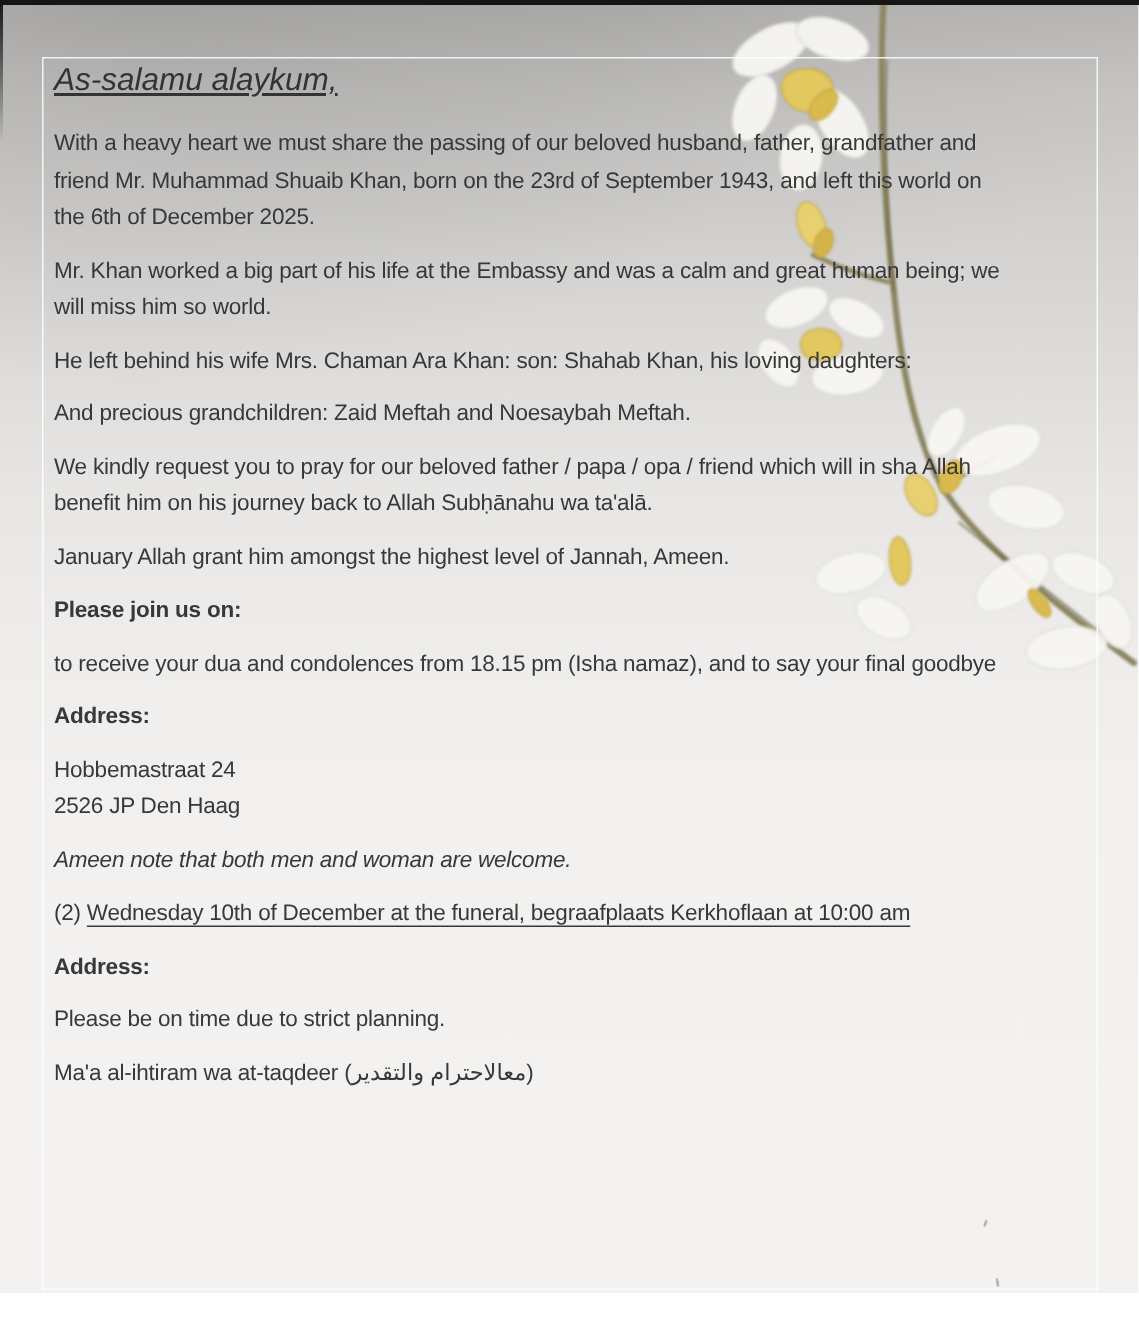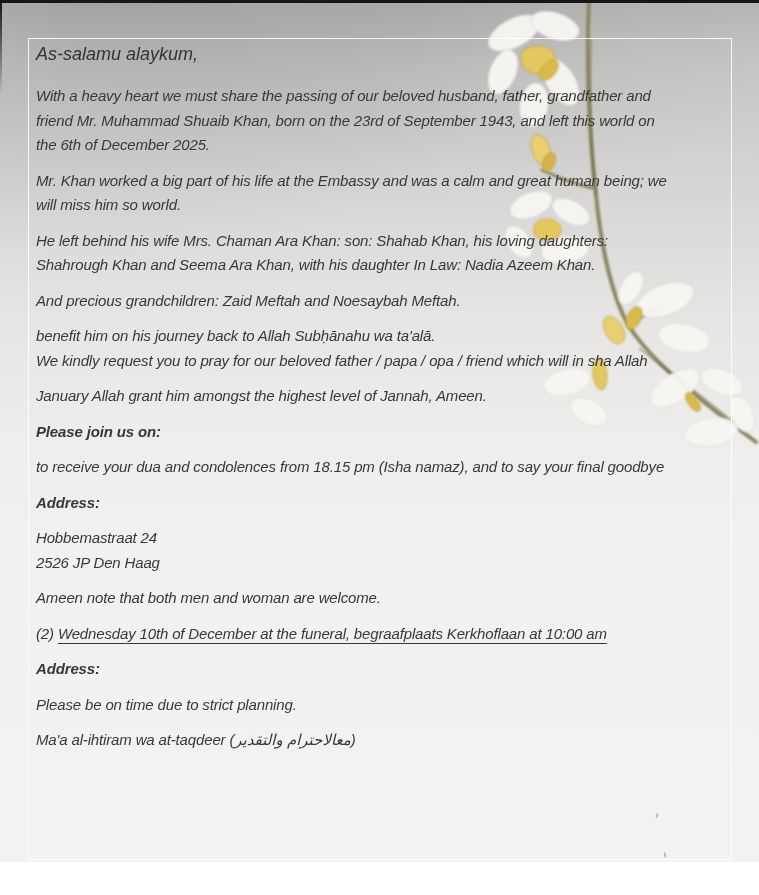--- a/index.html
+++ b/index.html
@@ -77,29 +77,30 @@
   .content {
     position: absolute;
     left: 36px; top: 40px;
     width: 700px;
     z-index: 3;
     font-size: 15px;
     line-height: 24.5px;
     letter-spacing: -0.15px;
   }
   .heading {
-    font-size: 18px;
+    font-size: 21px;
     font-weight: normal;
     font-style: italic;
     line-height: 28px;
     letter-spacing: 0;
     margin: 0 0 16px 0;
     color: #333333;
-  }
-  .para { margin: 0 0 11px 0; font-style: italic; }
+    text-decoration: underline;
+  }
+  .para { margin: 0 0 11px 0; }
   .line { display: block; white-space: nowrap; }
   .b { font-weight: bold; }
   .i { font-style: italic; }
   .u {
     text-decoration: underline;
     text-underline-offset: 3.5px;
     text-decoration-thickness: 1px;
   }
 </style>
 </head>
@@ -183,30 +184,29 @@
       <span class="line">the 6th of December 2025.</span>
     </p>
 
     <p class="para">
       <span class="line">Mr. Khan worked a big part of his life at the Embassy and was a calm and great human being; we</span>
       <span class="line">will miss him so world.</span>
     </p>
 
     <p class="para">
       <span class="line">He left behind his wife Mrs. Chaman Ara Khan: son: Shahab Khan, his loving daughters:</span>
-      <span class="line">Shahrough Khan and Seema Ara Khan, with his daughter In Law: Nadia Azeem Khan.</span>
     </p>
 
     <p class="para">
       <span class="line">And precious grandchildren: Zaid Meftah and Noesaybah Meftah.</span>
     </p>
 
     <p class="para">
+      <span class="line">We kindly request you to pray for our beloved father / papa / opa / friend which will in sha Allah</span>
       <span class="line">benefit him on his journey back to Allah Subḥānahu wa ta'alā.</span>
-      <span class="line">We kindly request you to pray for our beloved father / papa / opa / friend which will in sha Allah</span>
     </p>
 
     <p class="para">
       <span class="line">January Allah grant him amongst the highest level of Jannah, Ameen.</span>
     </p>
 
     <p class="para b">
       <span class="line">Please join us on:</span>
     </p>
 

